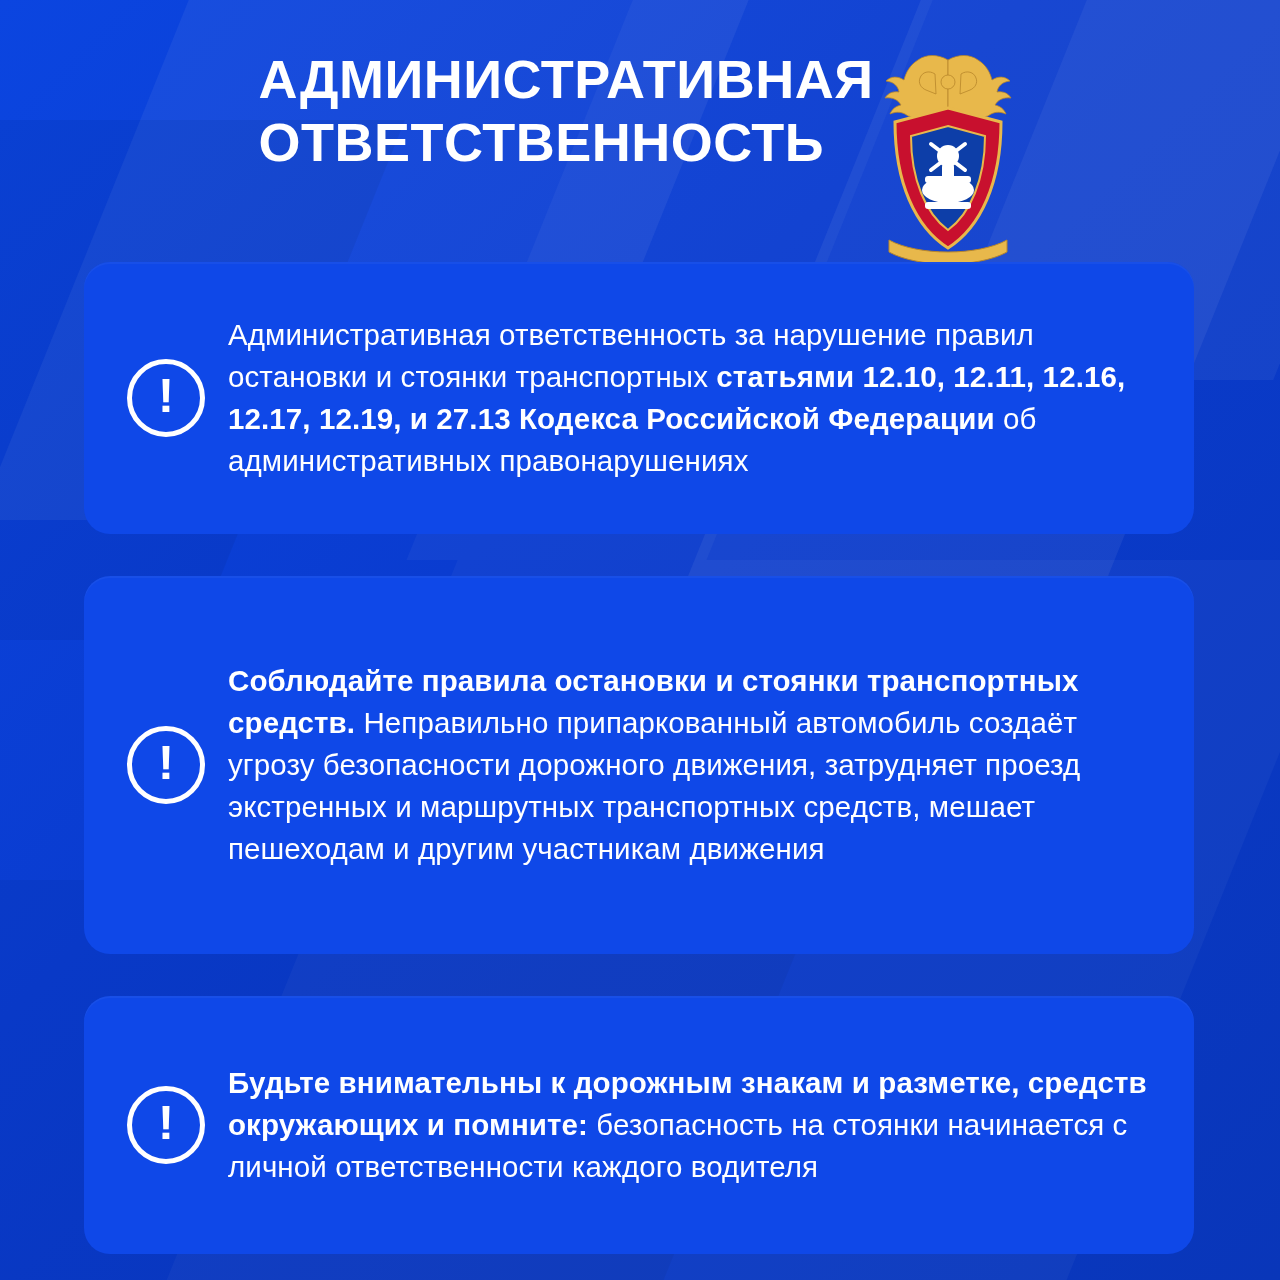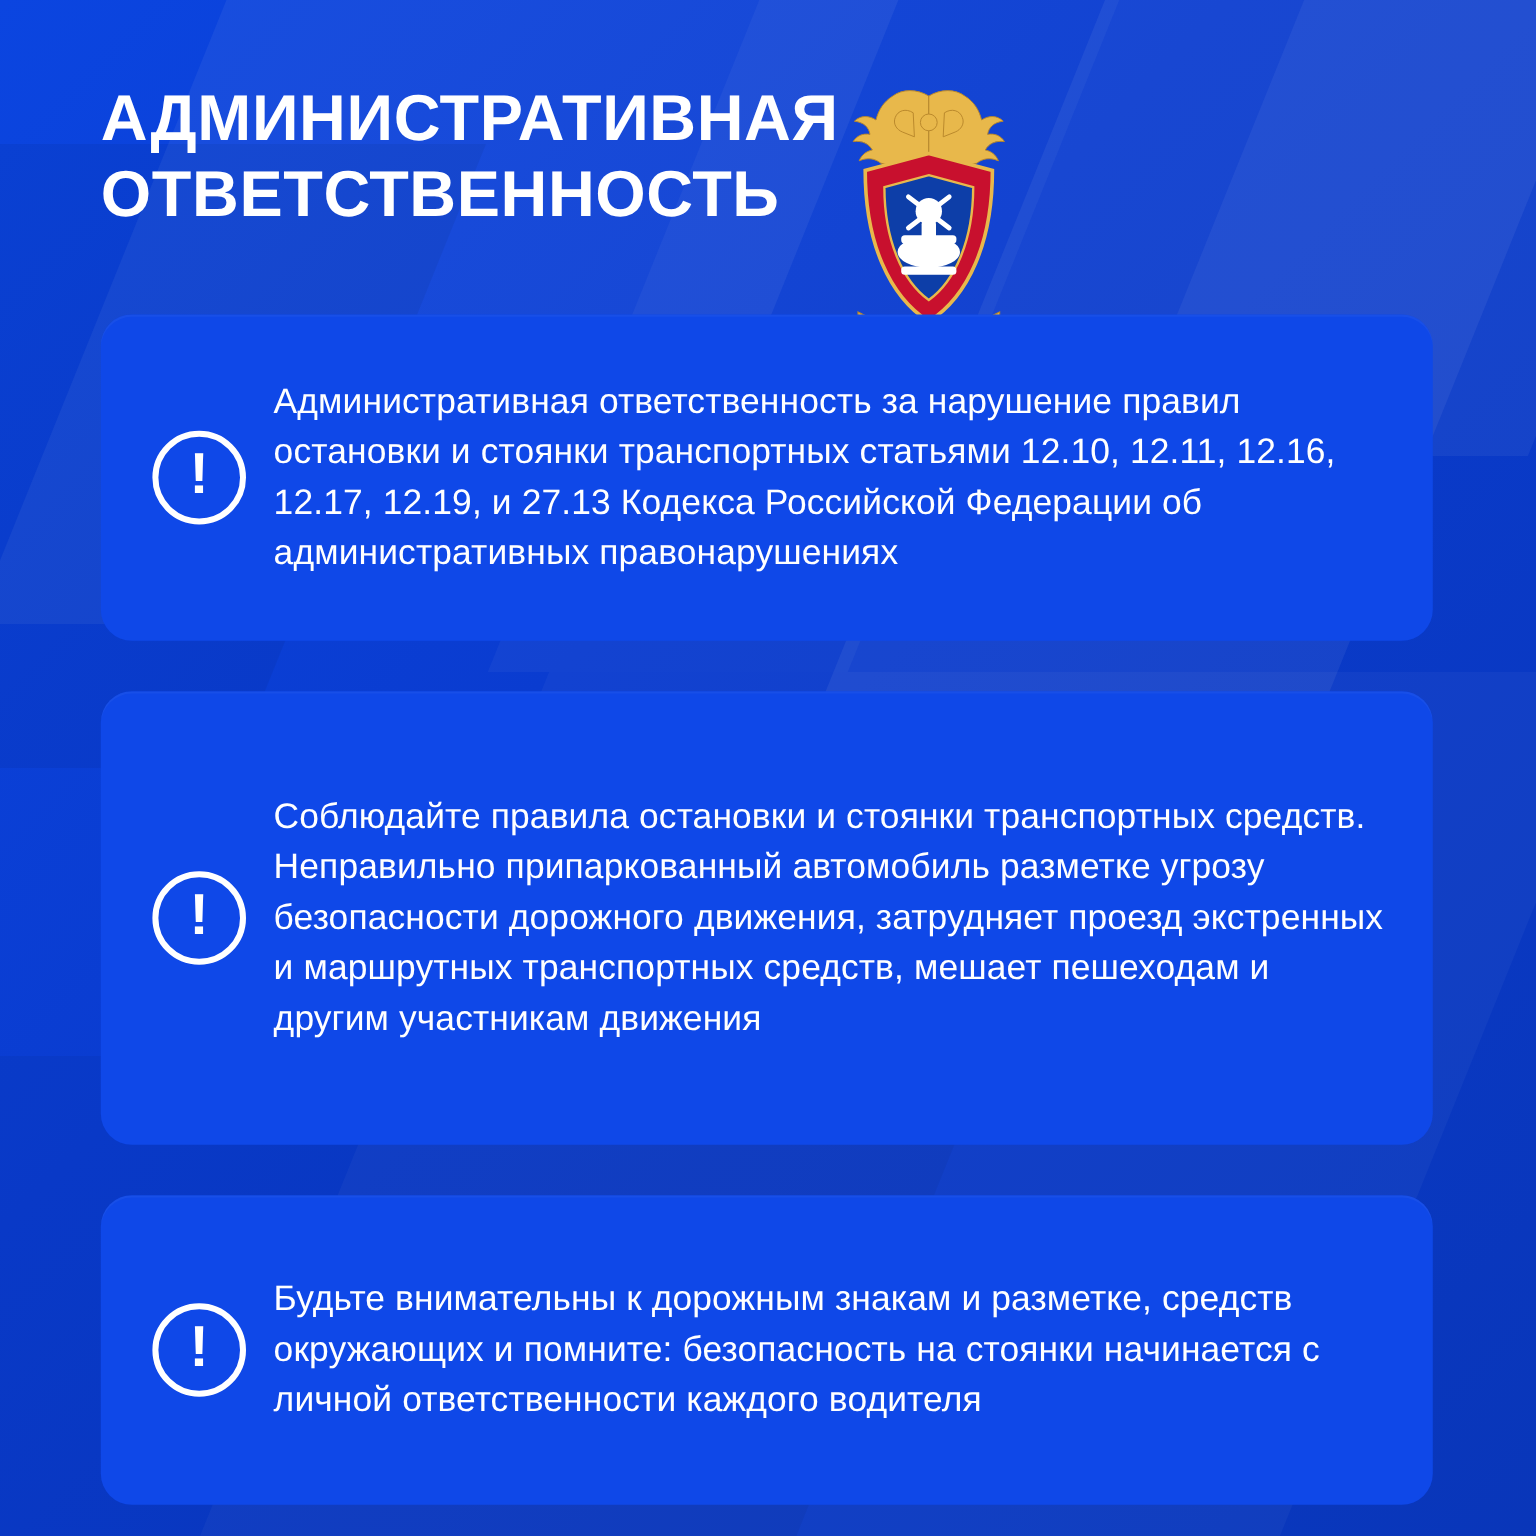--- a/index.html
+++ b/index.html
@@ -67,26 +67,26 @@
   .bg-shape.s7 {
     top: 0px; left: 1010px;
     width: 340px; height: 380px;
     background: rgba(255,255,255,0.05);
     transform: skewX(-22deg);
   }
 
   
   .header {
     position: absolute;
-    top: 68px;
+    top: 48px;
     left: 84px;
     right: 60px;
     display: flex;
     align-items: flex-start;
-    justify-content: flex-start;
+    justify-content: center;
   }
   .title {
     color: #ffffff;
     font-size: 54px;
     line-height: 1.16;
     font-weight: 700;
     letter-spacing: 0.5px;
     max-width: 860px;
     text-transform: uppercase;
     white-space: pre-line;
@@ -146,21 +146,21 @@
     font-weight: 700;
     transform: translateY(-2px);
   }
   .card-text {
     color: #ffffff;
     font-size: 29.5px;
     line-height: 1.42;
     letter-spacing: 0.1px;
   }
   .card-text b {
-    font-weight: 400;
+    font-weight: 700;
   }
 
   .card.c1 { min-height: 272px; }
   .card.c2 { min-height: 378px; }
   .card.c3 { min-height: 258px; }
 </style>
 </head>
 <body>
 
 <div class="poster">
@@ -227,21 +227,21 @@
       </div>
     </div>
 
     <div class="card c2">
       <div class="card-icon">
         <div class="excl-icon">
           <span>!</span>
         </div>
       </div>
       <div class="card-text">
-        <b>Соблюдайте правила остановки и стоянки транспортных средств.</b><span> Неправильно припаркованный автомобиль разметке угрозу безопасности дорожного движения, затрудняет проезд экстренных и маршрутных транспортных средств, мешает пешеходам и другим участникам движения</span>
+        <b>Соблюдайте правила остановки и стоянки транспортных средств.</b><span> Неправильно припаркованный автомобиль создаёт угрозу безопасности дорожного движения, затрудняет проезд экстренных и маршрутных транспортных средств, мешает пешеходам и другим участникам движения</span>
       </div>
     </div>
 
     <div class="card c3">
       <div class="card-icon">
         <div class="excl-icon">
           <span>!</span>
         </div>
       </div>
       <div class="card-text">

